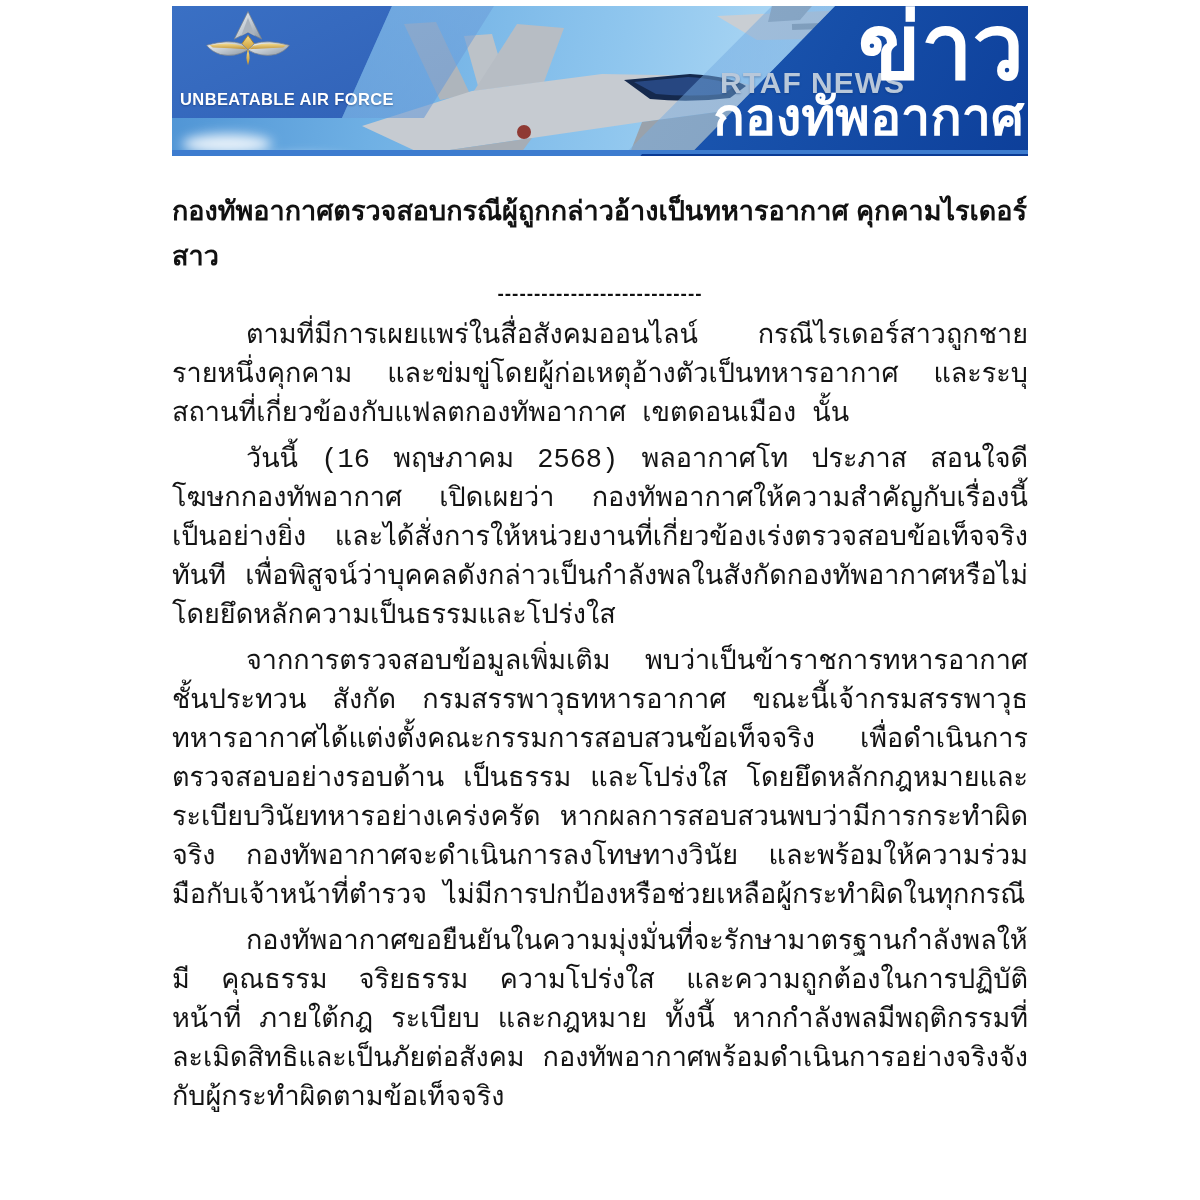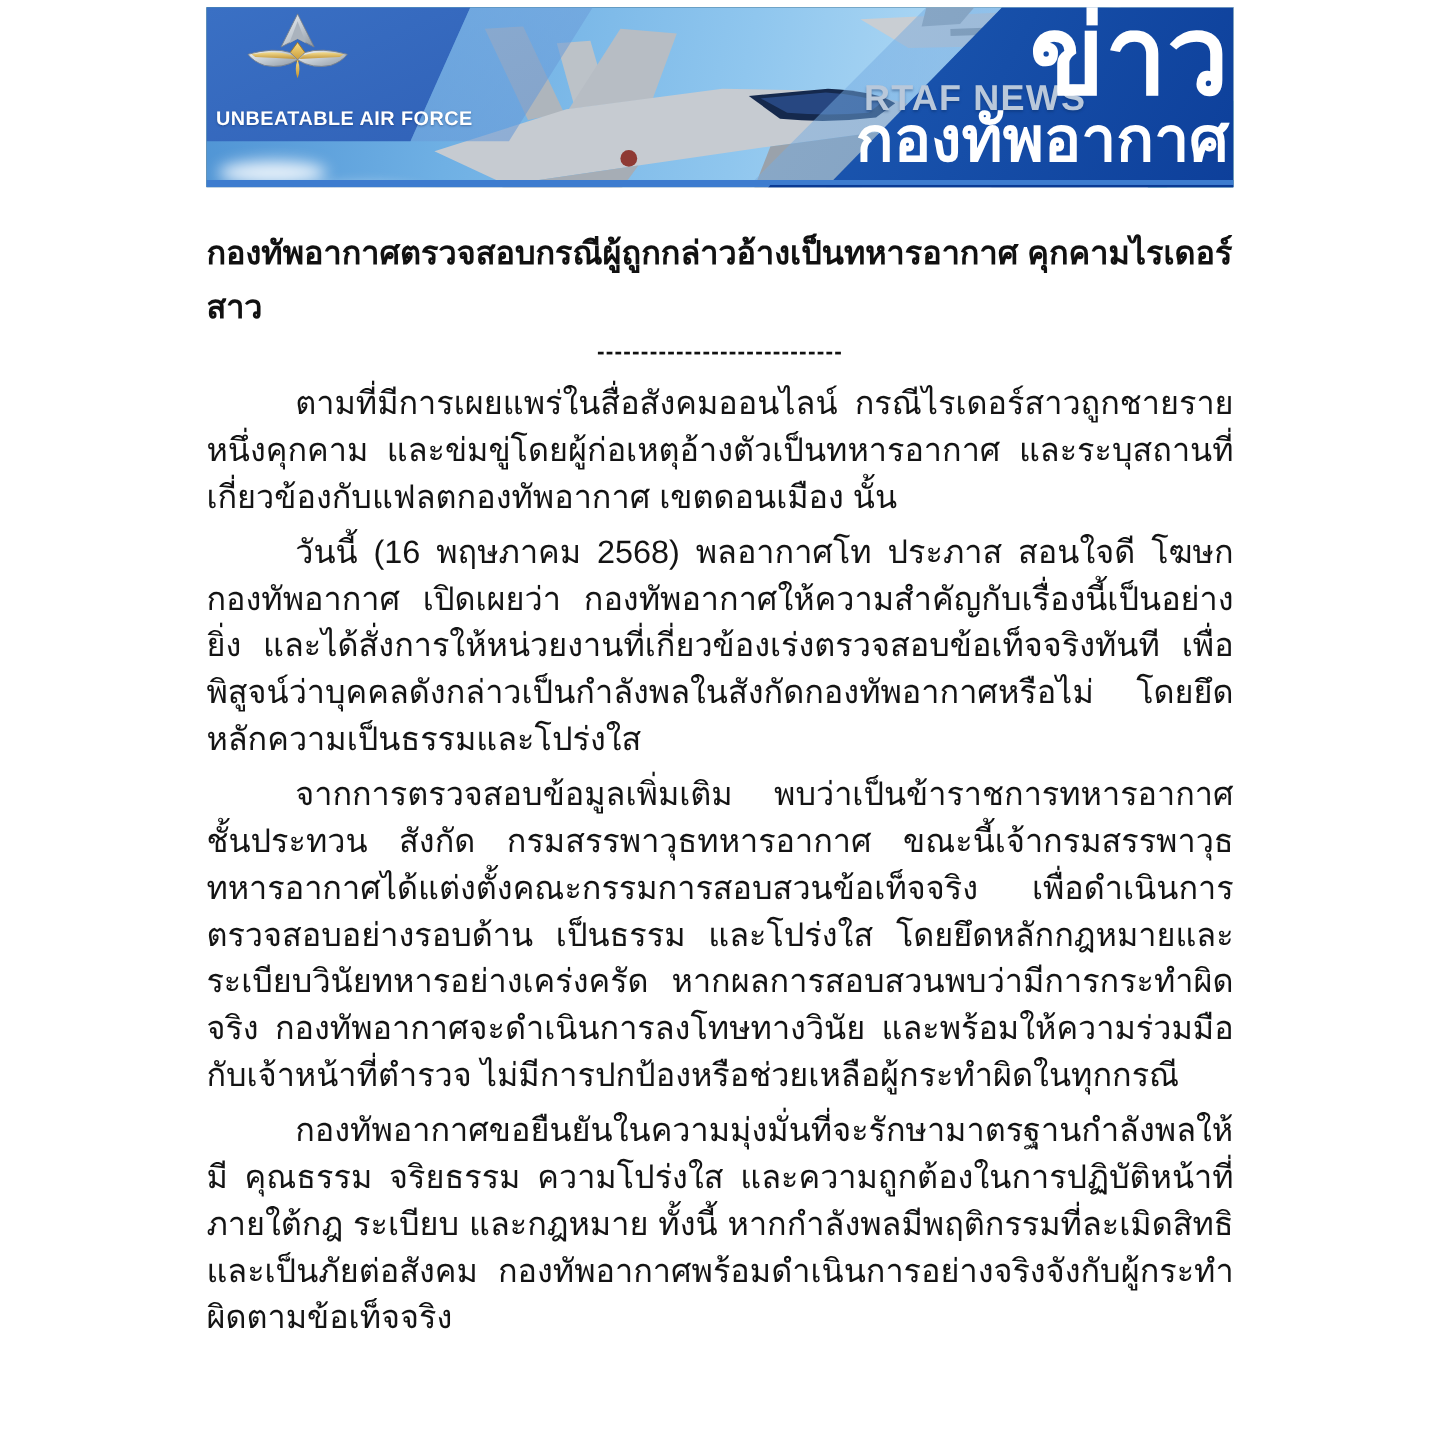--- a/index.html
+++ b/index.html
@@ -93,21 +93,21 @@
   .doc { width:856px; margin:0 auto; }
   .doc-title {
     margin-top:12px; text-align:left; font-weight:bold;
     font-size:27px; line-height:45px; color:#111111;
   }
   .divider {
     text-align:center; font-weight:bold; font-size:19px; letter-spacing:1px;
     color:#111111; margin:4px 0 12px 0;
   }
   .doc-body { font-size:27px; line-height:39px; text-align:justify; color:#141414; }
-  .doc-body p { text-indent:74px; margin:0 0 7px 0; }
+  .doc-body p { text-indent:74px; margin:0 0 7px 0;font-family:Liberation Mono, monospace; }
 </style>
 </head>
 <body>
 
 <div class="banner">
   <div class="sky"></div>
   <div class="cloud c1"></div>
   <div class="cloud c2"></div>
   <div class="cloud c3"></div>
   <div class="cloud c4"></div>

